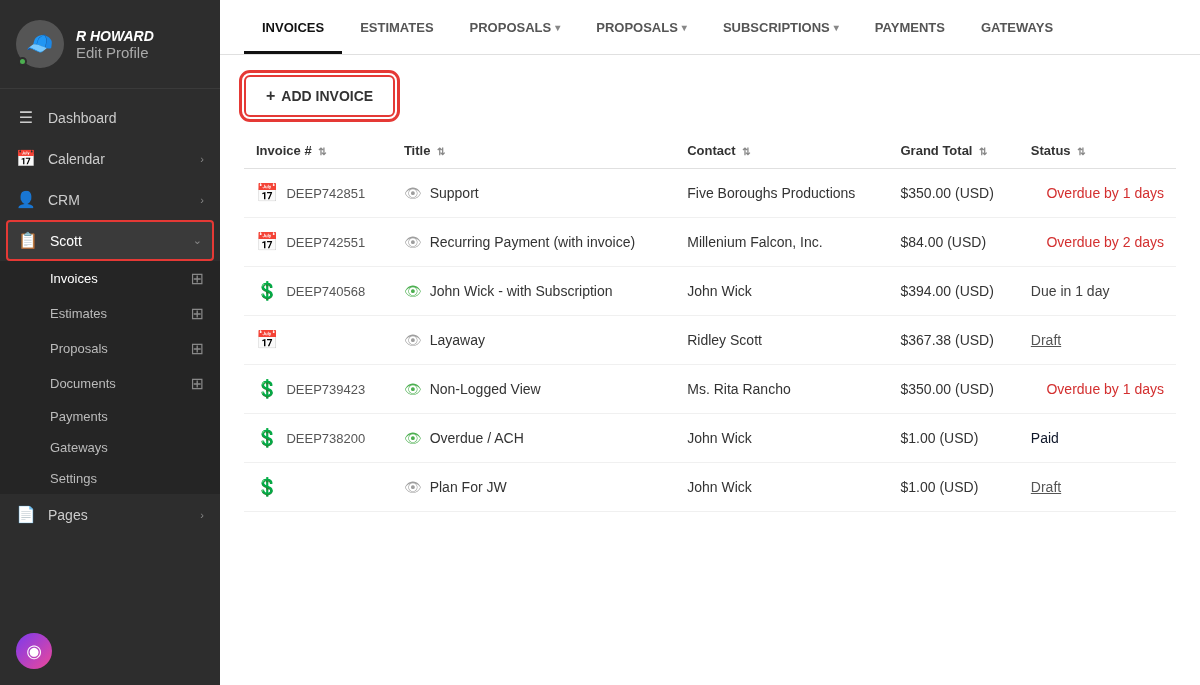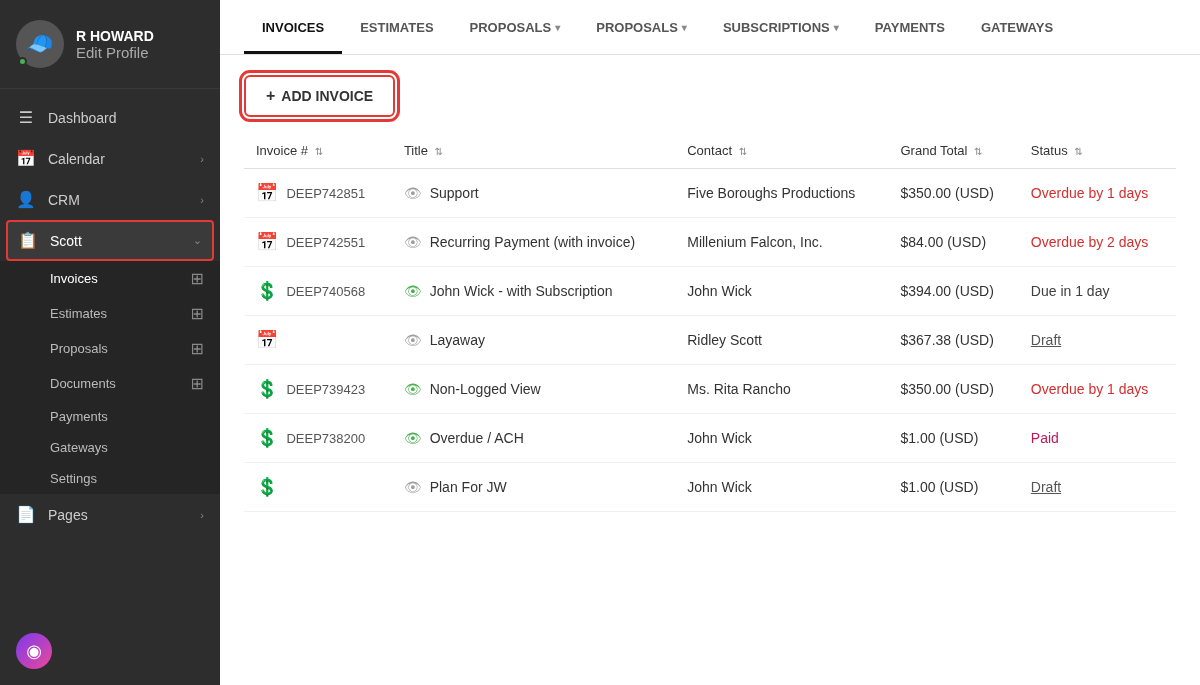--- a/index.html
+++ b/index.html
@@ -40,21 +40,21 @@
     .avatar-dot {
       position: absolute;
       bottom: 2px;
       left: 2px;
       width: 9px;
       height: 9px;
       background: #4caf50;
       border-radius: 50%;
       border: 2px solid #2d2d2d;
     }
-    .profile-info .name { color: #fff; font-weight: 600; font-size: 14px; }
+    .profile-info .name { color: #fff; font-weight: 600; font-size: 14px; font-style: italic; }
     .profile-info .edit { color: #aaa; font-size: 15px; cursor: pointer; }
 
     .sidebar-nav { flex: 1; overflow-y: auto; padding-top: 8px; }
     .nav-item {
       display: flex;
       align-items: center;
       padding: 11px 16px;
       cursor: pointer;
       color: #ccc;
       font-size: 14px;
@@ -156,44 +156,44 @@
     }
     table {
       width: 100%;
       border-collapse: collapse;
       font-size: 14px;
     }
     thead th {
       text-align: left;
       padding: 10px 12px;
       color: #333;
-      font-weight: 400;
+      font-weight: 700;
       font-size: 13px;
       border-bottom: 1px solid #e0e0e0;
       white-space: nowrap;
     }
     .sort-icon { color: #888; font-size: 10px; margin-left: 3px; }
     tbody tr {
       border-bottom: 1px solid #f0f0f0;
       cursor: pointer;
     }
     tbody td {
       padding: 13px 12px;
       color: #333;
       vertical-align: middle;
     }
     .invoice-id { color: #555; font-size: 13px; display: flex; align-items: center; gap: 8px; }
     .doc-icon { font-size: 18px; color: #888; }
     .title-cell { display: flex; align-items: center; gap: 8px; }
     .eye-icon { color: #9e9e9e; font-size: 14px; }
     .eye-icon.green { color: #4caf50; }
-    .status-overdue { color: #d32f2f; }
+    .status-overdue { color: #d32f2f; text-align: right; }
     .status-due { color: #404040; }
     .status-draft { color: #555; text-decoration: underline; }
-    .status-paid { color: #be185d; }
+    .status-paid { color: #0f172a; }
   </style>
 </head>
 <body>
 
 <aside class="sidebar">
   <div class="sidebar-profile">
     <div class="avatar-wrap">
       <div class="avatar-circle">🧢</div>
       <div class="avatar-dot"></div>
     </div>

